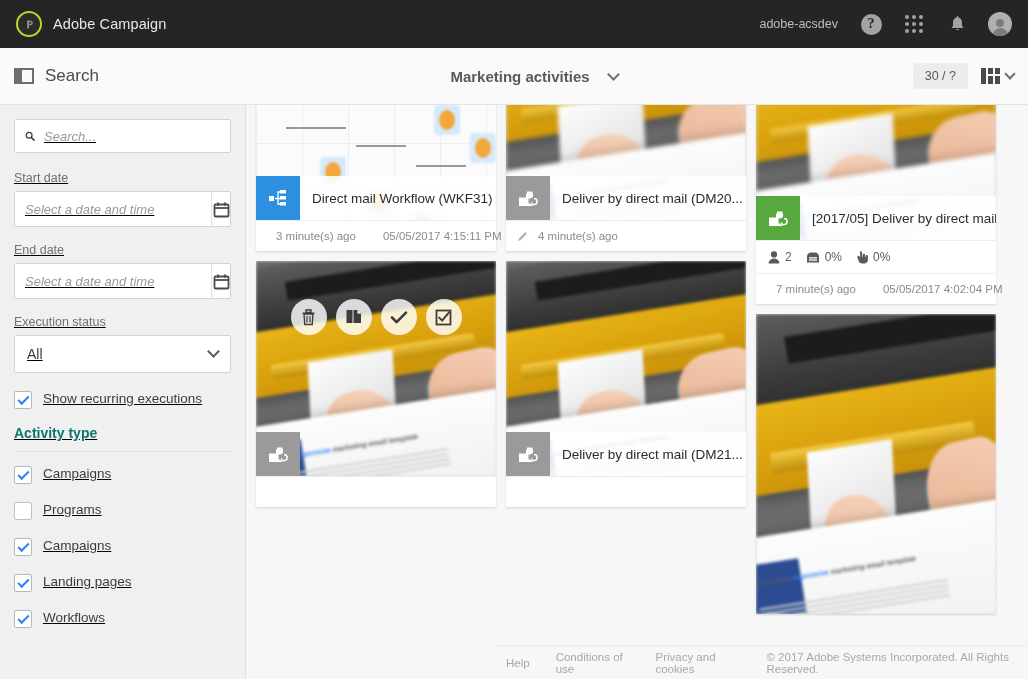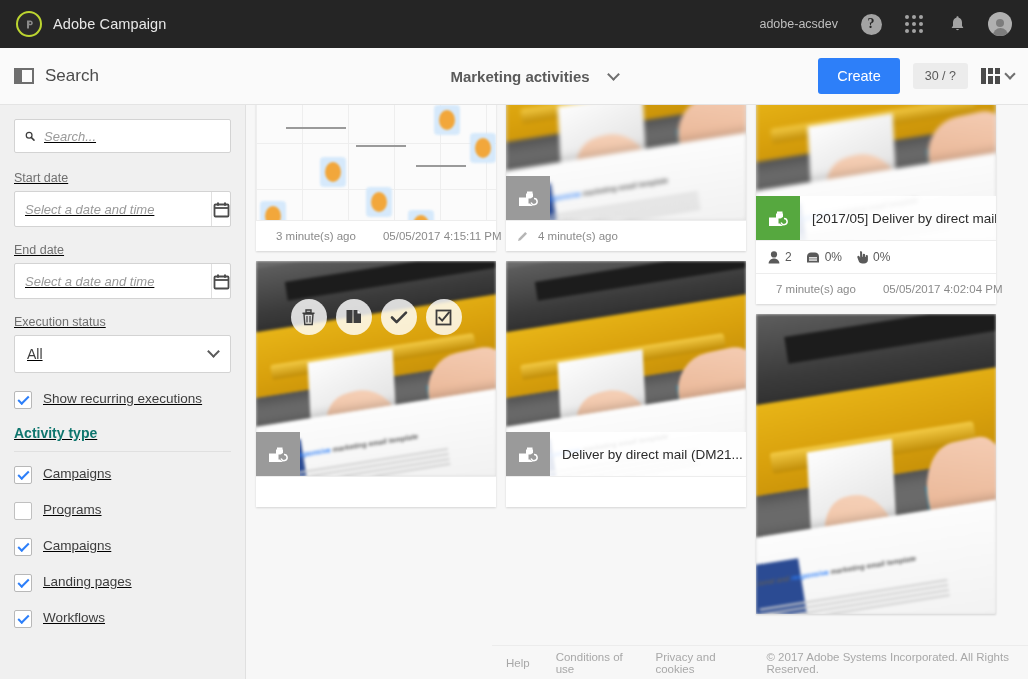--- a/index.html
+++ b/index.html
@@ -270,21 +270,20 @@
       <span class="panel-icon">
           <span class="pl"></span>
         </span>
       <span class="sub-title">Search</span>
     </div>
     <div class="sub-center">
       <span>Marketing activities</span>
       <span class="chev"></span>
     </div>
     <div class="sub-right">
-      <button class="btn-create">Create</button>
       <span class="count-badge">30 / ?</span>
       <span class="view-toggle">
         <span class="mosaic">
             <i></i>
             <i></i>
             <i></i>
             <i></i>
             <i></i>
           </span>
         <span class="chev" style="width:8px;height:8px;"></span>
@@ -404,20 +403,32 @@
                 </span>
               <span class="wf-node" style="left:178px;top:100px;">
                   <b></b>
                 </span>
               <span class="wf-node" style="left:214px;top:128px;">
                   <b></b>
                 </span>
               <span class="wf-node" style="left:4px;top:196px;">
                   <b></b>
                 </span>
+              <div class="card-name-row">
+                <span class="type-badge blue">
+                  <svg width="20" height="18" viewBox="0 0 20 18">
+                    <rect x="1" y="7" width="5" height="5" fill="#fff"></rect>
+                    <rect x="12" y="1" width="6" height="3.5" fill="#fff"></rect>
+                    <rect x="12" y="7" width="6" height="3.5" fill="#fff"></rect>
+                    <rect x="12" y="13" width="6" height="3.5" fill="#fff"></rect>
+                    <path d="M7 9.5h3v-6.5h2M10 9.5h2M7 9.5h3v5.5h2" stroke="#fff" stroke-width="1.3" fill="none"></path>
+                  </svg>
+                </span>
+                <span class="card-name">Direct mail Workflow (WKF31)</span>
+              </div>
             </div>
             <div class="card-meta">
               <svg width="12" height="12" viewBox="0 0 12 12">
                 <path d="M1 11l.8-2.6L8.2 2l1.8 1.8-6.4 6.4z" fill="#b5b5b5"></path>
               </svg>
               <span>3 minute(s) ago</span>
               <span class="sep"></span>
               <svg width="12" height="12" viewBox="0 0 13 13">
                 <rect x="1" y="2.5" width="11" height="9.5" fill="#b5b5b5"></rect>
                 <rect x="2" y="5" width="9" height="6" fill="#fff"></rect>
@@ -526,20 +537,21 @@
                 <span class="type-badge gray">
                   <svg width="22" height="19" viewBox="0 0 22 19">
                     <path d="M2 8.5h7V17H2z" fill="#fff"></path>
                     <path d="M9 4.5h7V17H9z" fill="#fff"></path>
                     <path d="M11.5 9.5h2.6v5h-2.6z" fill="#9a9a9a"></path>
                     <path d="M10 2.5h5.5v2.4H10z" fill="#fff"></path>
                     <circle cx="17" cy="12.5" r="4.4" fill="#9a9a9a"></circle>
                     <path d="M17 9.4a3.1 3.1 0 1 1-2.9 4.1" fill="none" stroke="#fff" stroke-width="1.5"></path>
                   </svg>
                 </span>
+                <span class="card-name">Deliver by direct mail (DM20...</span>
               </div>
             </div>
             <div class="card-meta">
               <svg width="12" height="12" viewBox="0 0 12 12">
                 <path d="M1 11l.8-2.6L8.2 2l1.8 1.8-6.4 6.4z" fill="#b5b5b5"></path>
               </svg>
               <span>4 minute(s) ago</span>
             </div>
           </div>
 

